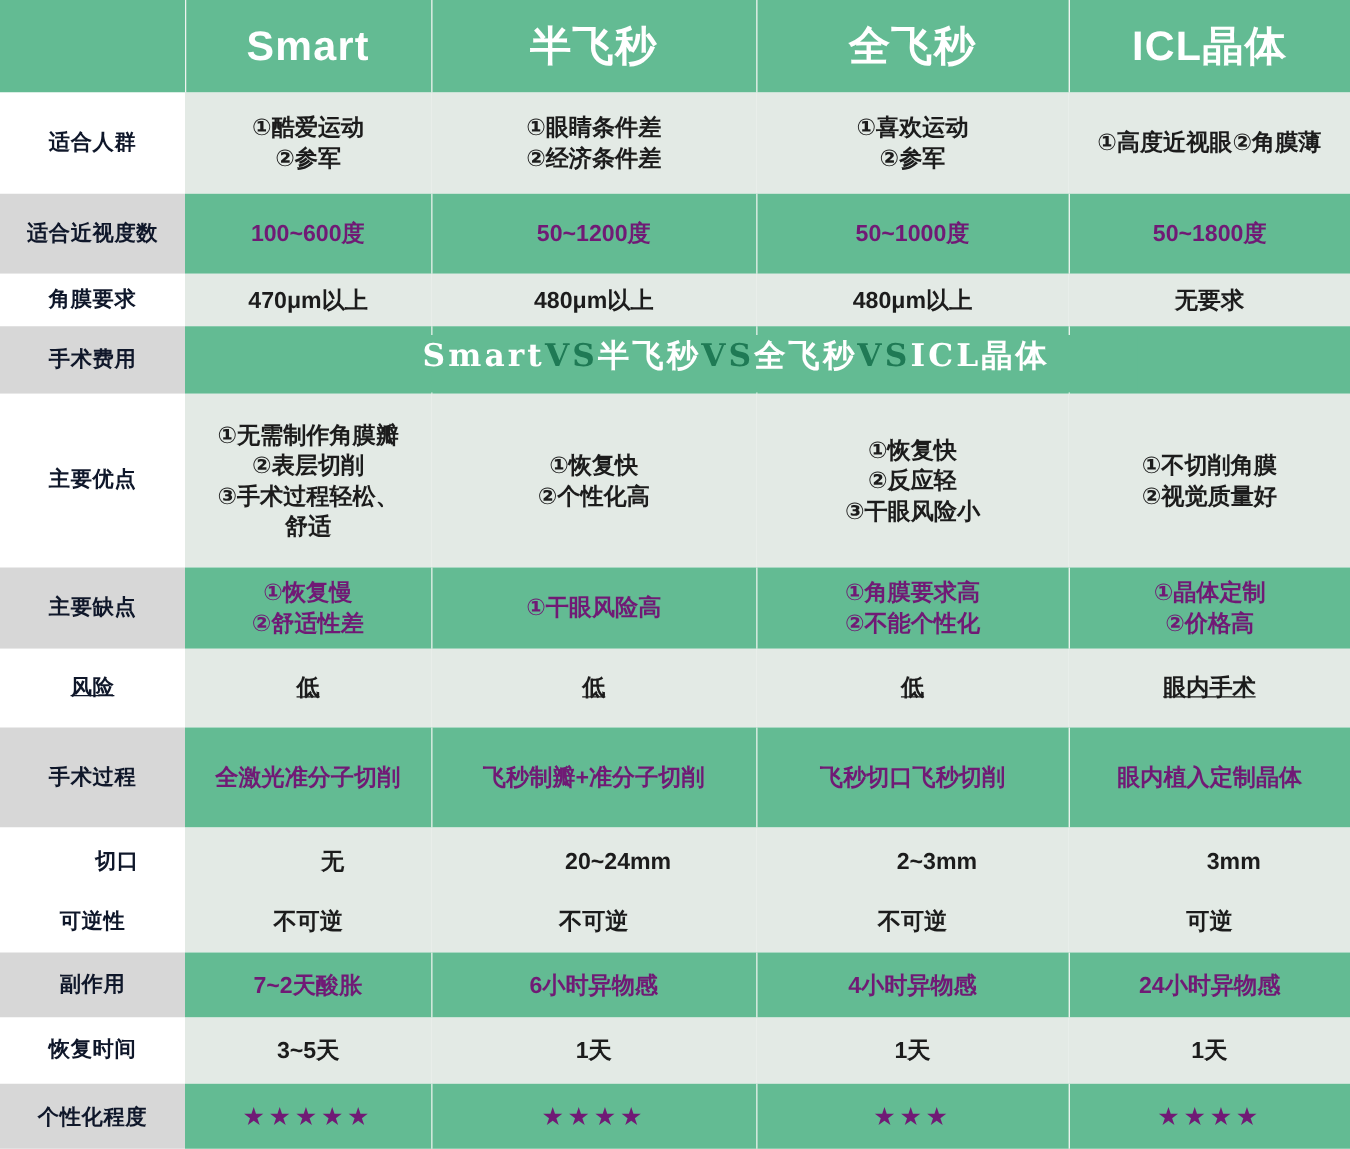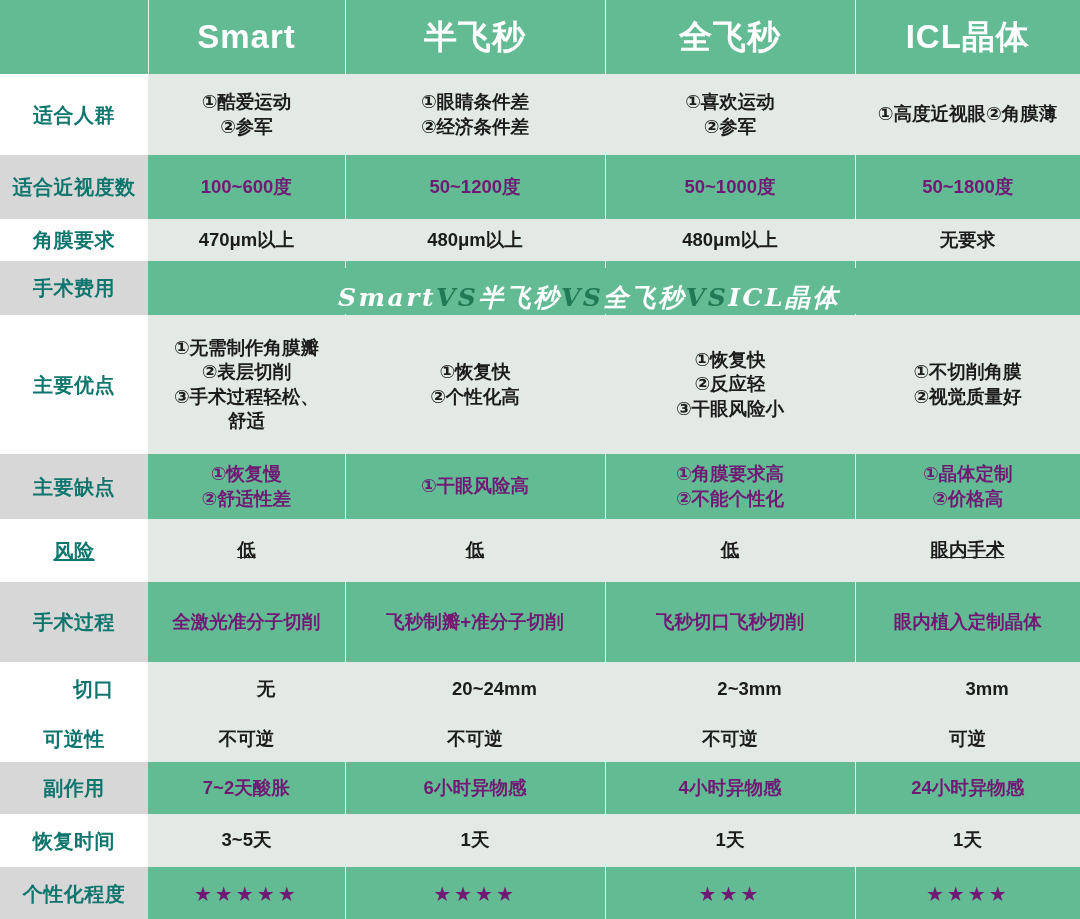--- a/index.html
+++ b/index.html
@@ -43,22 +43,22 @@
     font-size:33px;
     font-weight:700;
     letter-spacing:1px;
     border-right:1.5px solid #eef4f0;
   }
   tr.head td.corner{background:#63bb93;border-right:1.5px solid #eef4f0;}
   tr.head td.last{border-right:0;}
 
   
   td.lbl{
-    color:#0f766e;
-    font-size:20px;
+    color:#0f172a;
+    font-size:17px;
     font-weight:700;
     letter-spacing:0.5px;
     background:#ffffff;
   }
   tr.alt td.lbl{background:#d7d7d7;}
 
   
   td.cell{
     font-size:18.5px;
     font-weight:700;
@@ -81,39 +81,38 @@
   
   tr.r0 td{height:81px;}
   tr.r1 td{height:64px;}
   tr.r2 td{height:42px;}
   tr.r3 td{height:54px;}
   tr.r4 td{height:139px;}
   tr.r5 td{height:65px;}
   tr.r6 td{height:63px;text-decoration:underline;}
   tr.r7 td{height:80px;}
   tr.r8 td{height:54px;padding-left:43px;}
-  tr.r9 td{height:46px;}
+  tr.r9 td{height:46px;font-family:Liberation Mono, monospace;}
   tr.r10 td{height:52px;}
   tr.r11 td{height:53px;}
   tr.r12 td{height:54px;}
 
   
   #banner{
     position:absolute;
     left:268px;
     top:268px;
     width:642px;
     height:46px;
     background:#63bb93;
     display:flex;
-    align-items:flex-end;
+    align-items:flex-start;
     justify-content:center;
     z-index:5;
     pointer-events:none;
-    font-style:italic;
   }
   #banner .wm{
     font-family:"DejaVu Serif","Liberation Serif",serif;
     font-size:25px;
     font-weight:700;
     color:#ffffff;
     letter-spacing:2.5px;
     white-space:nowrap;
   }
   #banner .wm .vs{color:#1f7a55;}

